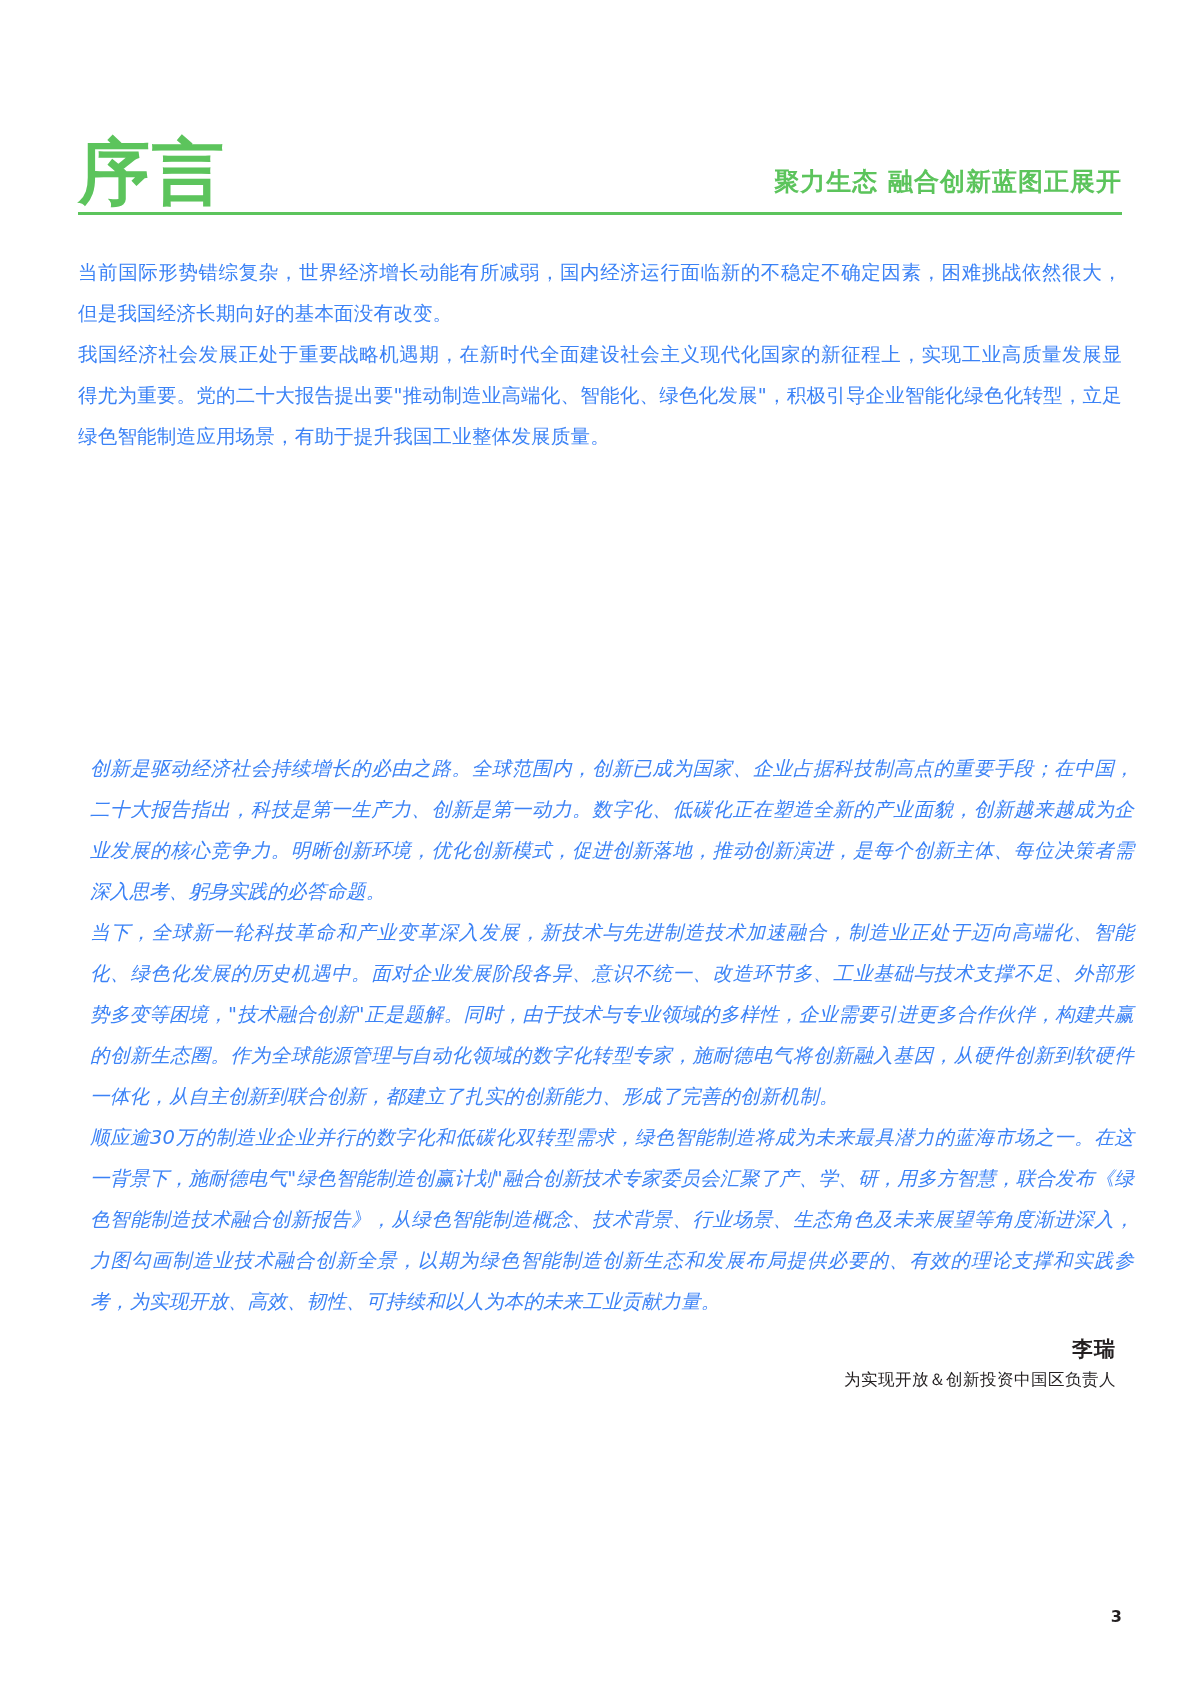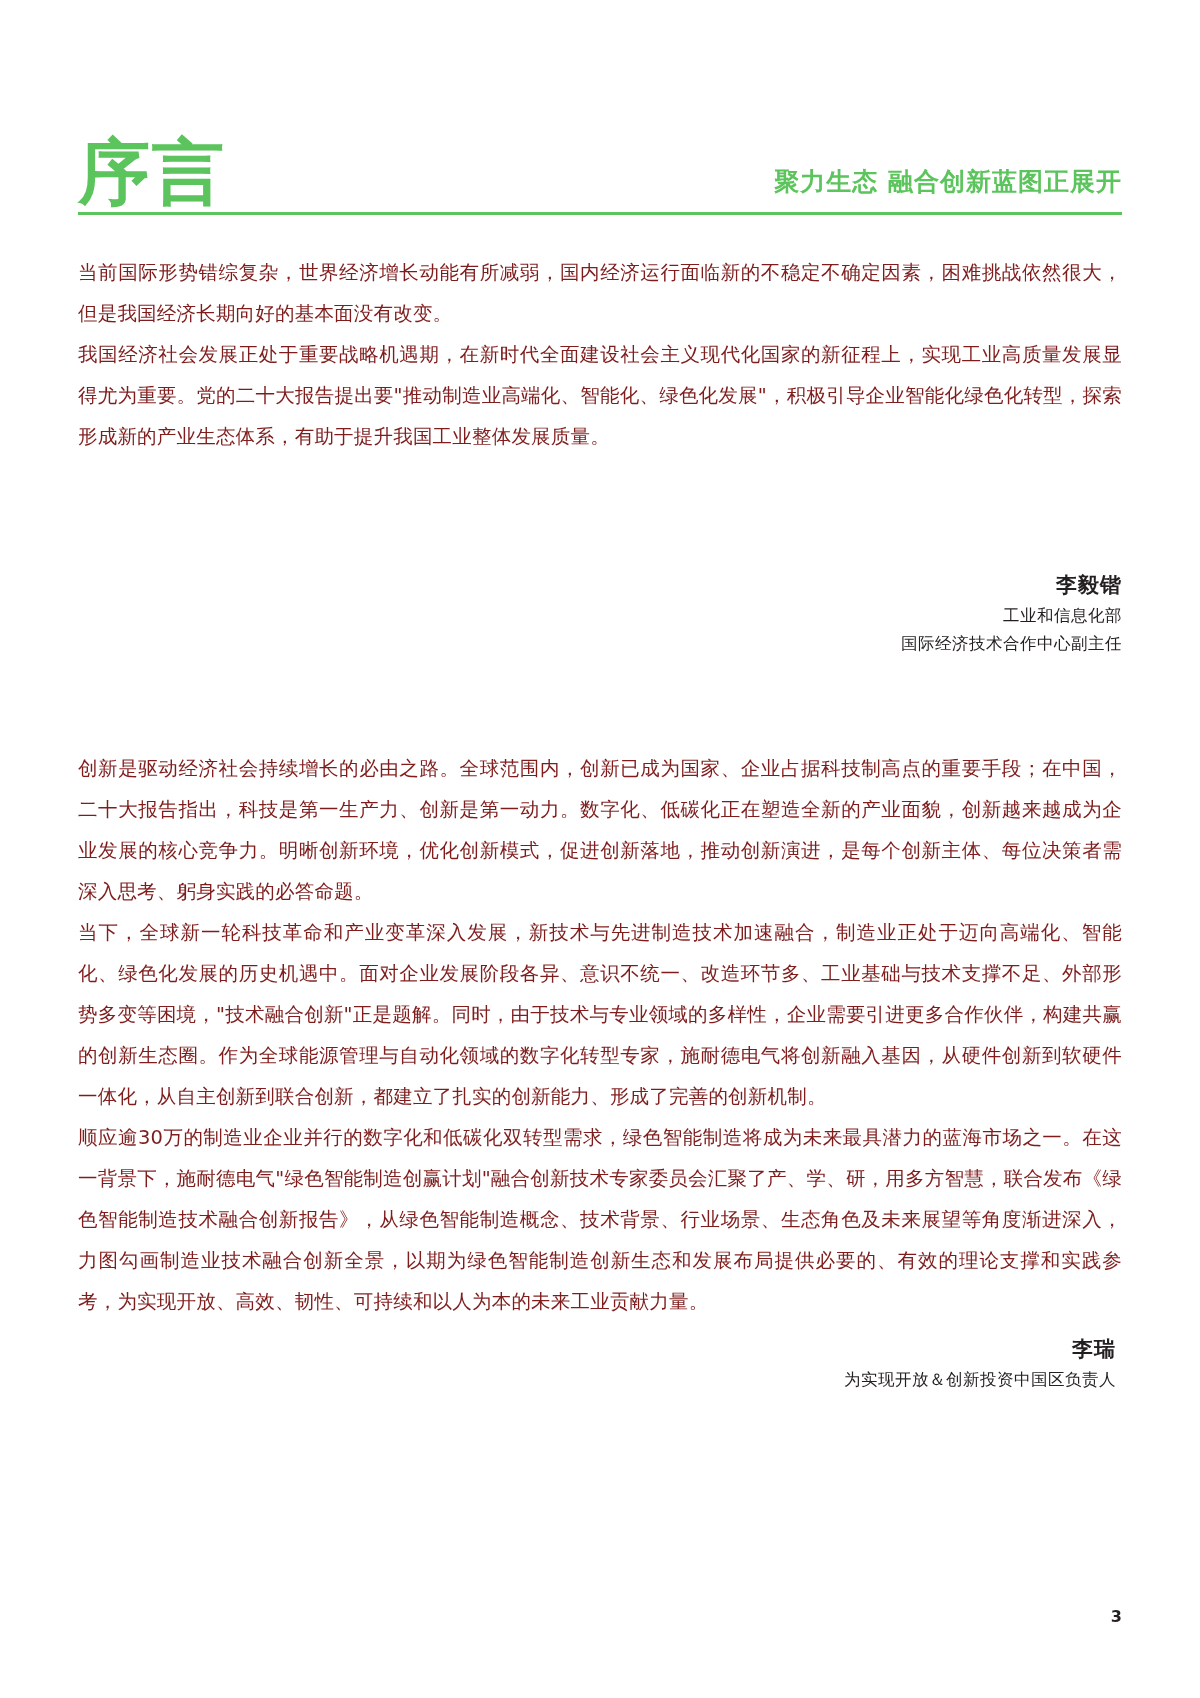--- a/index.html
+++ b/index.html
@@ -62,21 +62,21 @@
   
   .content {
     position:absolute;
     left:78px;
     top:252px;
     width:1044px;
   }
   .para {
     font-size:19.5px;
     line-height:41px;
-    color:#7f1d1d;
+    color:#3b82f6;
     text-align:justify;
     text-justify:inter-ideograph;
     letter-spacing:0.2px;
     font-family:"DejaVu Sans", sans-serif;
   }
 
   
   .signature {
     text-align:right;
     width:1044px;
@@ -89,21 +89,21 @@
     letter-spacing:1px;
   }
   .sig-line {
     font-size:16.5px;
     line-height:28px;
     color:#231f20;
     letter-spacing:0.5px;
   }
 
   .sig-block-1 { position:absolute; left:78px; top:568px; }
-  .sec2 { position:absolute; left:78px; top:748px; width:1044px; }
+  .sec2 { position:absolute; left:90px; top:748px; width:1044px;font-style:italic; }
   .sig-block-2 { position:absolute; left:72px; top:1332px; }
 
   
   .page-number {
     position:absolute;
     right:78px;
     bottom:72px;
     font-size:16px;
     font-weight:700;
     color:#231f20;
@@ -117,28 +117,23 @@
   <div class="header">
     <div class="header-row">
       <div class="doc-title">序言</div>
       <div class="doc-subtitle">聚力生态 融合创新蓝图正展开</div>
     </div>
     <div class="header-rule"></div>
   </div>
 
   <div class="content">
     <p class="para">当前国际形势错综复杂，世界经济增长动能有所减弱，国内经济运行面临新的不稳定不确定因素，困难挑战依然很大，但是我国经济长期向好的基本面没有改变。</p>
-    <p class="para">我国经济社会发展正处于重要战略机遇期，在新时代全面建设社会主义现代化国家的新征程上，实现工业高质量发展显得尤为重要。党的二十大报告提出要"推动制造业高端化、智能化、绿色化发展"，积极引导企业智能化绿色化转型，探索形成新的产业生态体系，有助于提升我国工业整体发展质量。</p>
+    <p class="para">我国经济社会发展正处于重要战略机遇期，在新时代全面建设社会主义现代化国家的新征程上，实现工业高质量发展显得尤为重要。党的二十大报告提出要"推动制造业高端化、智能化、绿色化发展"，积极引导企业智能化绿色化转型，立足绿色智能制造应用场景，有助于提升我国工业整体发展质量。</p>
   </div>
 
-  <div class="signature sig-block-1">
-    <div class="sig-name">李毅锴</div>
-    <div class="sig-line">工业和信息化部</div>
-    <div class="sig-line">国际经济技术合作中心副主任</div>
-  </div>
 
   <div class="sec2">
     <p class="para">创新是驱动经济社会持续增长的必由之路。全球范围内，创新已成为国家、企业占据科技制高点的重要手段；在中国，二十大报告指出，科技是第一生产力、创新是第一动力。数字化、低碳化正在塑造全新的产业面貌，创新越来越成为企业发展的核心竞争力。明晰创新环境，优化创新模式，促进创新落地，推动创新演进，是每个创新主体、每位决策者需深入思考、躬身实践的必答命题。</p>
     <p class="para">当下，全球新一轮科技革命和产业变革深入发展，新技术与先进制造技术加速融合，制造业正处于迈向高端化、智能化、绿色化发展的历史机遇中。面对企业发展阶段各异、意识不统一、改造环节多、工业基础与技术支撑不足、外部形势多变等困境，"技术融合创新"正是题解。同时，由于技术与专业领域的多样性，企业需要引进更多合作伙伴，构建共赢的创新生态圈。作为全球能源管理与自动化领域的数字化转型专家，施耐德电气将创新融入基因，从硬件创新到软硬件一体化，从自主创新到联合创新，都建立了扎实的创新能力、形成了完善的创新机制。</p>
     <p class="para">顺应逾30万的制造业企业并行的数字化和低碳化双转型需求，绿色智能制造将成为未来最具潜力的蓝海市场之一。在这一背景下，施耐德电气"绿色智能制造创赢计划"融合创新技术专家委员会汇聚了产、学、研，用多方智慧，联合发布《绿色智能制造技术融合创新报告》，从绿色智能制造概念、技术背景、行业场景、生态角色及未来展望等角度渐进深入，力图勾画制造业技术融合创新全景，以期为绿色智能制造创新生态和发展布局提供必要的、有效的理论支撑和实践参考，为实现开放、高效、韧性、可持续和以人为本的未来工业贡献力量。</p>
   </div>
 
   <div class="signature sig-block-2">
     <div class="sig-name">李瑞</div>
     <div class="sig-line">为实现开放＆创新投资中国区负责人</div>

